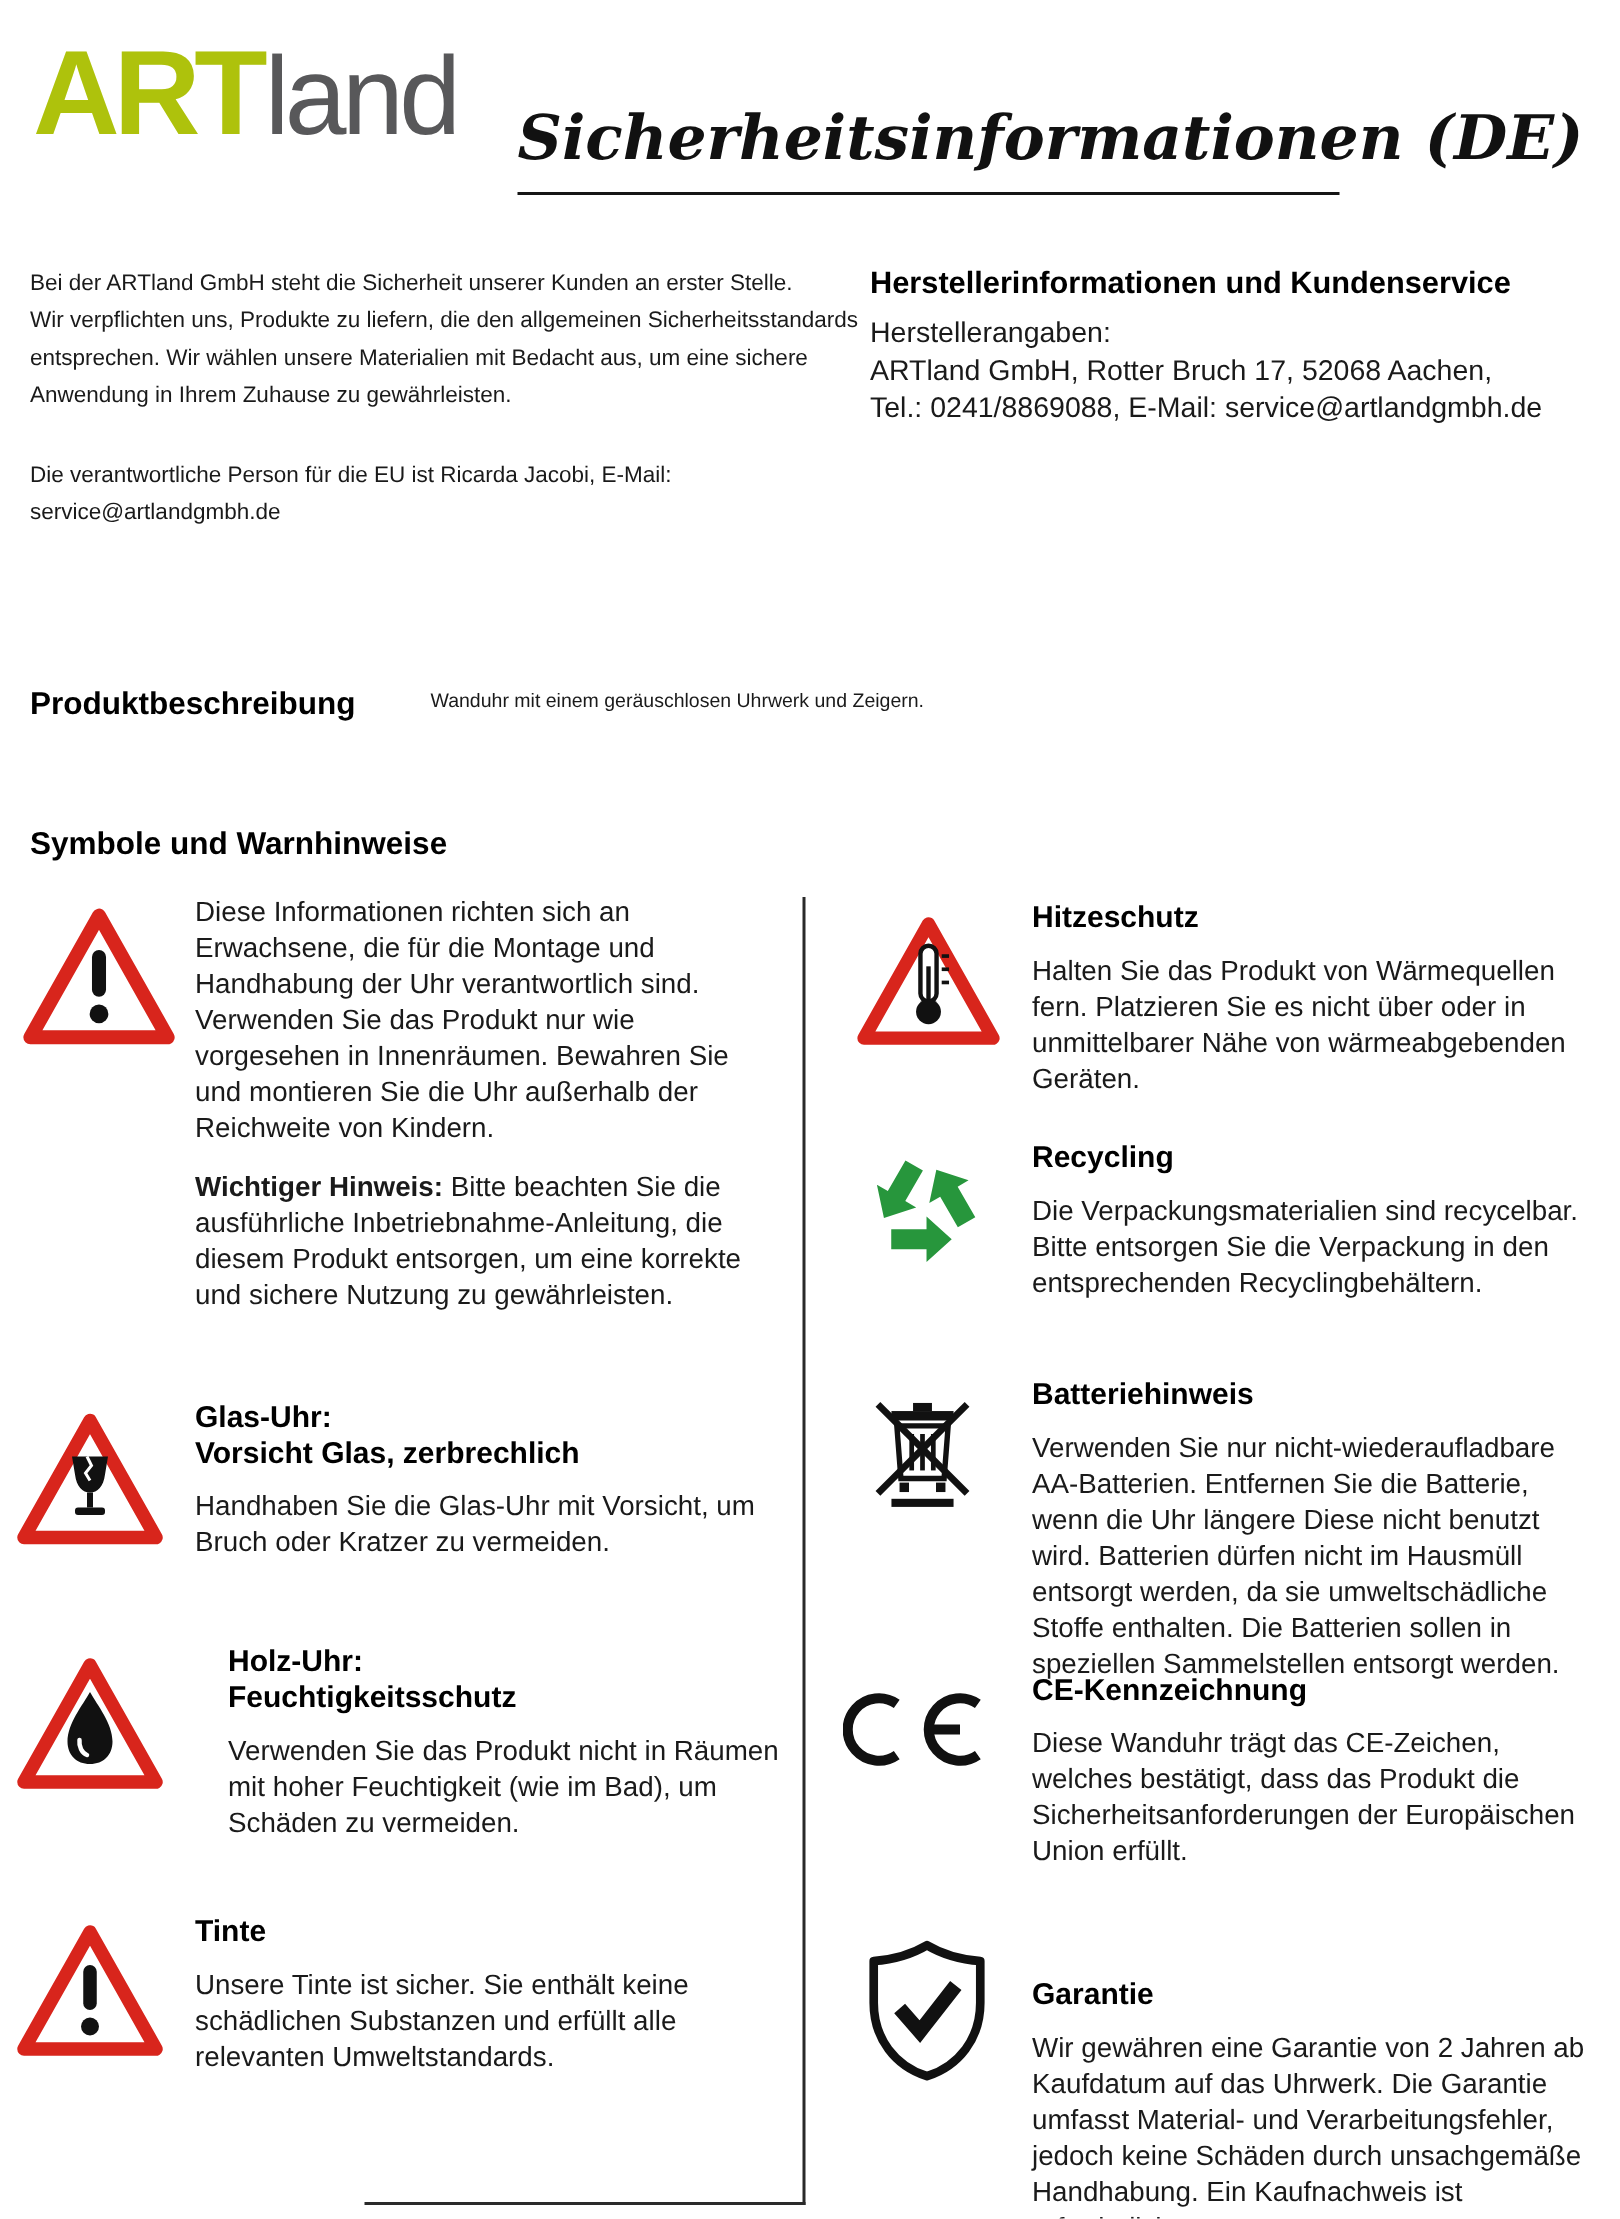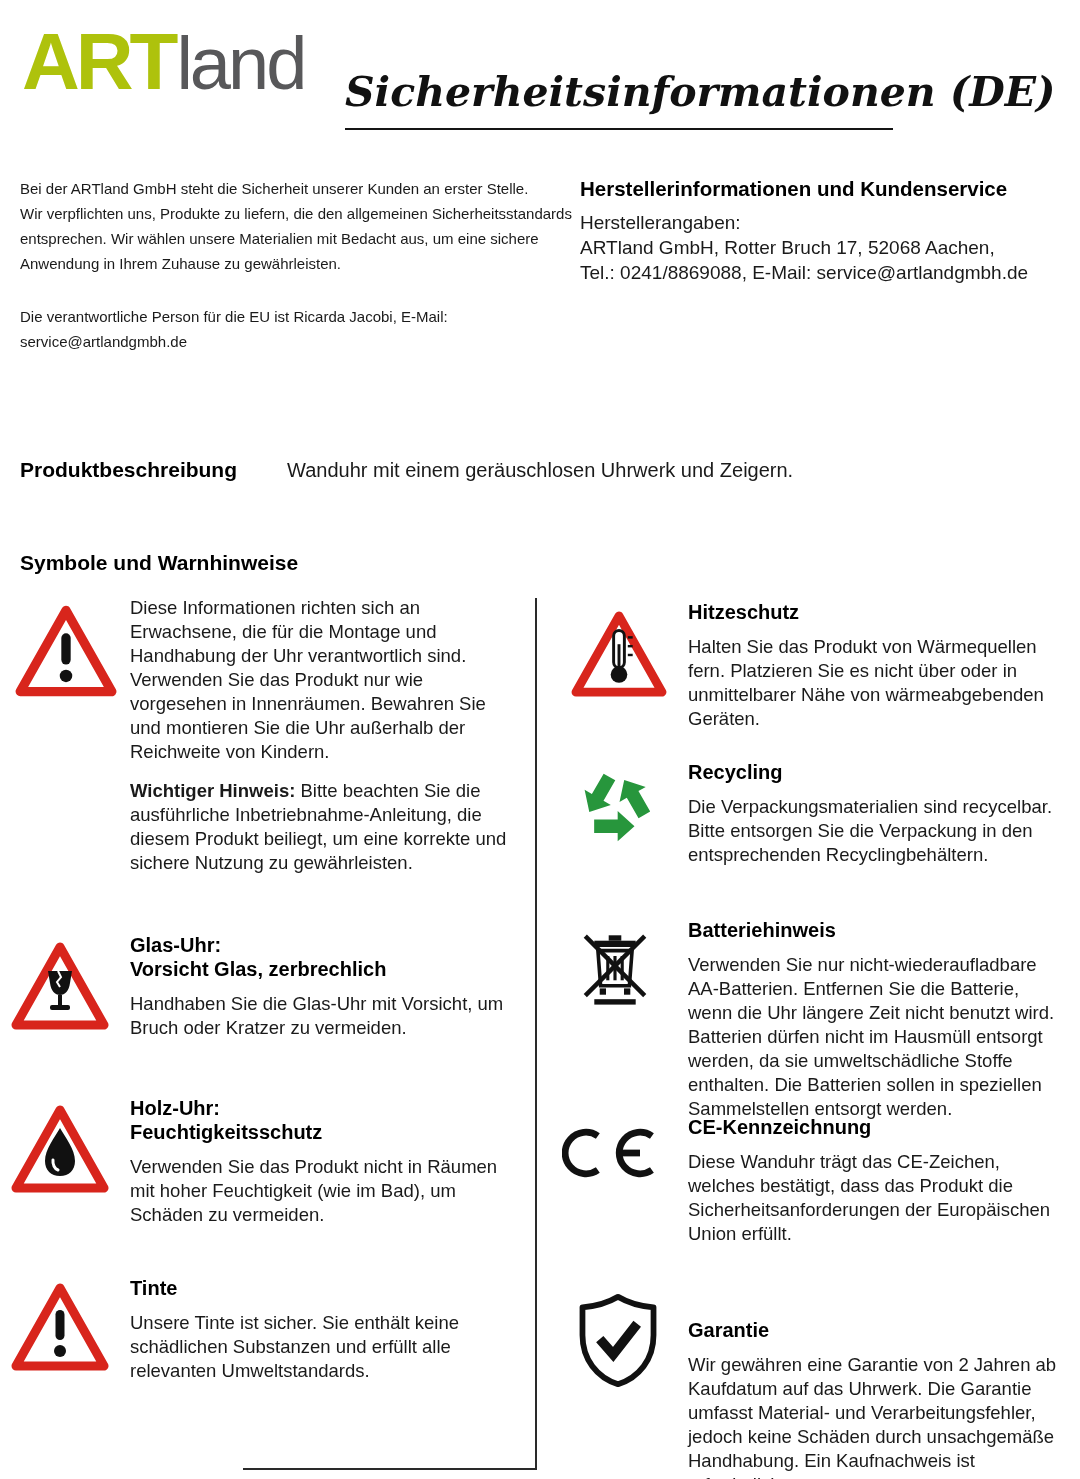--- a/index.html
+++ b/index.html
@@ -32,21 +32,21 @@
 
   
   .intro-left { left:20px; top:176px; width:552px; font-size:15px; line-height:25px; }
   .intro-left .responsible { margin-top:28px; }
   .intro-right { left:580px; top:176px; width:478px; font-size:19px; line-height:25px; }
   .intro-right h2 { font-size:20.5px; font-weight:bold; color:#000; margin-bottom:9px; }
 
   
   .product-row { left:20px; top:458px; display:flex; width:1040px; }
   .product-row .ph { font-size:21px; font-weight:bold; color:#000; width:267px; flex:0 0 auto; }
-  .product-row .pd { font-size:20px; padding-top:1px; }
+  .product-row .pd { font-size:13px; padding-top:1px; }
 
   .symbols-heading { left:20px; top:551px; font-size:21px; font-weight:bold; color:#000; }
 
   .v-divider { left:535px; top:598px; width:2px; height:872px; background:#2a2a2a; }
   .bottom-rule { left:243px; top:1468px; width:294px; height:2px; background:#2a2a2a; }
 
   
   .sym-item { position:absolute; display:flex; align-items:flex-start; }
   .sym-icon { flex:0 0 auto; }
   .sym-text { }
@@ -101,21 +101,21 @@
   <div class="sym-item li" style="left:14px; top:596px;">
     <div class="sym-icon">
       <svg width="104" height="94" viewBox="0 0 100 90" style="margin-top:8px;">
         <polygon points="50,6 94,84 6,84" fill="#ffffff" stroke="#d8251c" stroke-width="9" stroke-linejoin="round"></polygon>
         <rect x="45.5" y="28" width="9" height="30" rx="4.5" fill="#111"></rect>
         <circle cx="50" cy="69" r="6" fill="#111"></circle>
       </svg>
     </div>
     <div class="sym-text">
       <p class="sym-body">Diese Informationen richten sich an Erwachsene, die für die Montage und Handhabung der Uhr verantwortlich sind. Verwenden Sie das Produkt nur wie vorgesehen in Innenräumen. Bewahren Sie und montieren Sie die Uhr außerhalb der Reichweite von Kindern.</p>
-      <p class="sym-note"><strong>Wichtiger Hinweis:</strong> <span>Bitte beachten Sie die ausführliche Inbetriebnahme-Anleitung, die diesem Produkt beiliegt, um eine korrekte und sichere Nutzung zu gewährleisten.</span></p>
+      <p class="sym-note"><strong>Wichtiger Hinweis:</strong> <span>Bitte beachten Sie die ausführliche Inbetriebnahme-Anleitung, die diesem Produkt entsorgen, um eine korrekte und sichere Nutzung zu gewährleisten.</span></p>
     </div>
   </div>
 
   <div class="sym-item li" style="left:10px; top:933px;">
     <div class="sym-icon" style="width:120px;">
       <svg width="100" height="90" viewBox="0 0 100 90" style="margin-top:8px;">
         <polygon points="50,6 94,84 6,84" fill="#ffffff" stroke="#d8251c" stroke-width="9" stroke-linejoin="round"></polygon>
         <path d="M38,30 L62,30 L60,42 C59,50 55,54 50,54 C45,54 41,50 40,42 Z" fill="#111"></path>
         <polyline points="48,30 51,36 47,41 50,46" fill="none" stroke="#fff" stroke-width="2"></polyline>
         <rect x="48" y="54" width="4" height="10" fill="#111"></rect>
@@ -124,21 +124,21 @@
     </div>
     <div class="sym-text">
       <div class="sym-title">
         <div>Glas-Uhr:</div>
         <div>Vorsicht Glas, zerbrechlich</div>
       </div>
       <p class="sym-body">Handhaben Sie die Glas-Uhr mit Vorsicht, um Bruch oder Kratzer zu vermeiden.</p>
     </div>
   </div>
 
-  <div class="sym-item li" style="left:10px; top:1096px;">
+  <div class="sym-item li" style="left:10px; top:1096px;gap:22px;">
     <div class="sym-icon" style="width:120px;">
       <svg width="100" height="90" viewBox="0 0 100 90" style="margin-top:8px;">
         <polygon points="50,6 94,84 6,84" fill="#ffffff" stroke="#d8251c" stroke-width="9" stroke-linejoin="round"></polygon>
         <path d="M50,24 C45,33 35,45 35,57 C35,66 41,72 50,72 C59,72 65,66 65,57 C65,45 55,33 50,24 Z" fill="#111"></path>
         <path d="M43,56 a7,9 0 0 0 5,10" stroke="#fff" stroke-width="3" fill="none" stroke-linecap="round"></path>
       </svg>
     </div>
     <div class="sym-text">
       <div class="sym-title">
         <div>Holz-Uhr:</div>
@@ -211,21 +211,21 @@
         <line x1="58" y1="40" x2="58" y2="67" stroke="#111" stroke-width="3.5"></line>
         <rect x="33" y="76" width="7" height="7" fill="#111"></rect>
         <rect x="60" y="76" width="7" height="7" fill="#111"></rect>
         <rect x="27" y="88" width="46" height="6" fill="#111"></rect>
         <line x1="17" y1="18" x2="83" y2="84" stroke="#111" stroke-width="5"></line>
         <line x1="83" y1="18" x2="17" y2="84" stroke="#111" stroke-width="5"></line>
       </svg>
     </div>
     <div class="sym-text">
       <div class="sym-title">Batteriehinweis</div>
-      <p class="sym-body">Verwenden Sie nur nicht-wiederaufladbare AA-Batterien. Entfernen Sie die Batterie, wenn die Uhr längere Zeit nicht benutzt wird. Batterien dürfen nicht im Hausmüll entsorgt werden, da sie umweltschädliche Stoffe enthalten. Die Batterien sollen in speziellen Sammelstellen entsorgt werden.</p>
+      <p class="sym-body">Verwenden Sie nur nicht-wiederaufladbare AA-Batterien. Entfernen Sie die Batterie, wenn die Uhr längere Diese nicht benutzt wird. Batterien dürfen nicht im Hausmüll entsorgt werden, da sie umweltschädliche Stoffe enthalten. Die Batterien sollen in speziellen Sammelstellen entsorgt werden.</p>
     </div>
   </div>
 
   <div class="sym-item ri" style="left:562px; top:1115px;">
     <div class="sym-icon">
       <svg width="104" height="52" viewBox="0 0 200 100" style="margin-top:12px;">
         <g fill="none" stroke="#111" stroke-width="13">
           <path d="M68.9,17.2 A40,40 0 1 0 68.9,82.8"></path>
           <path d="M172.9,17.2 A40,40 0 1 0 172.9,82.8"></path>
           <line x1="110" y1="50" x2="150" y2="50"></line>

